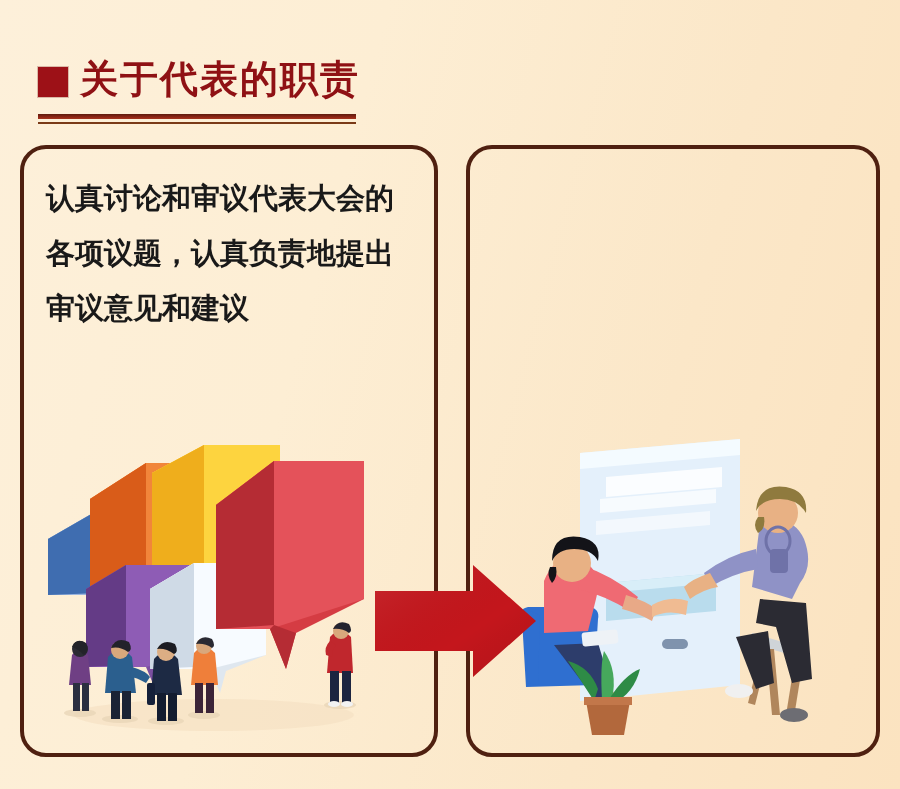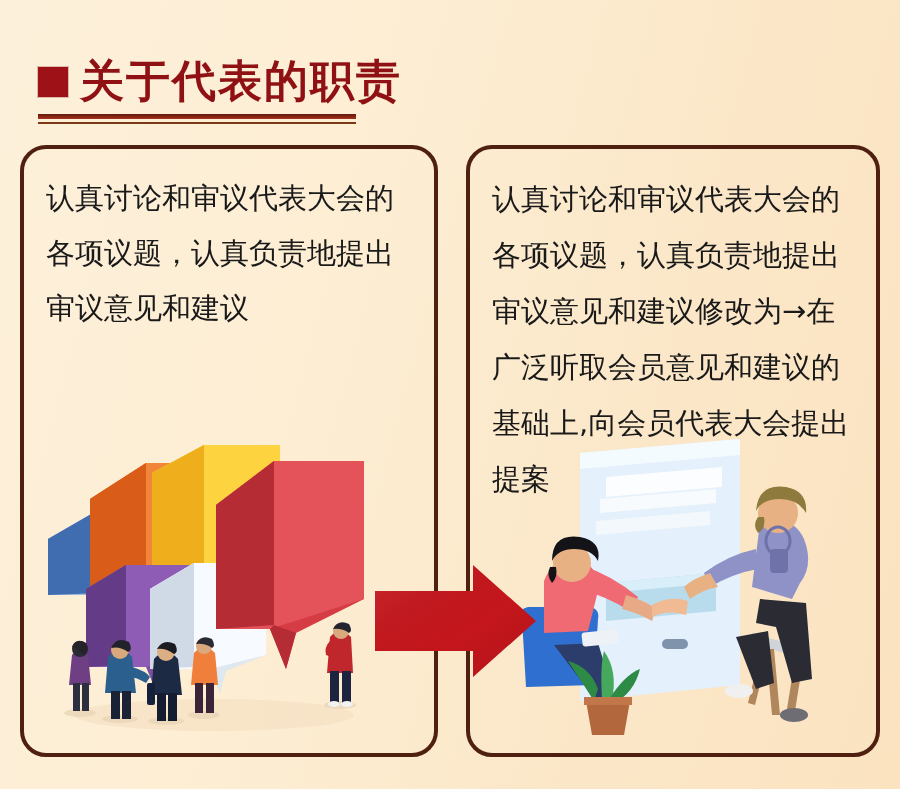--- a/index.html
+++ b/index.html
@@ -37,22 +37,22 @@
   }
   .title-bullet {
     width: 30px;
     height: 30px;
     background: #9d1117;
     margin-right: 12px;
     flex: 0 0 auto;
     box-shadow: 0 0 0 1px rgba(120,20,20,.25);
   }
   .title-text {
-    font-family: Liberation Serif, serif;
-    font-size: 44px;
+    font-family: Liberation Mono, monospace;
+    font-size: 38px;
     font-weight: bold;
     color: #8f1114;
     letter-spacing: 2px;
     line-height: 44px;
     white-space: nowrap;
   }
   .title-rule {
     position: absolute;
     left: 0px;
     top: 56px;
@@ -69,20 +69,21 @@
     background: #7a3a17;
   }
 
   
   .card {
     position: absolute;
     border: 4px solid #4f2010;
     border-radius: 26px;
     box-sizing: border-box;
     overflow: hidden;
+    font-weight: bold;
   }
   .card-left  { left: 20px;  top: 145px; width: 418px; height: 612px; }
   .card-right { left: 466px; top: 145px; width: 414px; height: 612px; }
 
   .card-text {
     position: absolute;
     left: 22px;
     top: 22px;
     right: 16px;
     font-size: 29px;
@@ -248,21 +249,20 @@
           <rect x="296" y="228" width="9" height="32" fill="#1c2440"></rect>
           <rect x="308" y="228" width="9" height="32" fill="#1c2440"></rect>
           <ellipse cx="300" cy="261" rx="6" ry="3" fill="#f2f2f2"></ellipse>
           <ellipse cx="313" cy="261" rx="6" ry="3" fill="#f2f2f2"></ellipse>
         </g>
       </g>
     </svg>
   </div>
 
   <div class="card card-right">
-    <div class="card-text">认真讨论和审议代表大会的各项议题，认真负责地提出审议意见和建议修改为→在广泛听取会员意见和建议的基础上,向会员代表大会提出提案</div>
 
     <svg class="illus-right" viewBox="0 0 370 320">
 
       <g>
         <path d="M70 20 L230 6 L230 252 L70 268 Z" fill="#e4f0fb"></path>
         <path d="M70 20 L230 6 L230 22 L70 36 Z" fill="#f4fbff"></path>
         <path d="M96 44 L212 34 L212 54 L96 64 Z" fill="#ffffff" opacity=".85"></path>
         <path d="M90 66 L206 56 L206 70 L90 80 Z" fill="#ffffff" opacity=".7"></path>
         <path d="M86 88 L200 78 L200 92 L86 102 Z" fill="#ffffff" opacity=".55"></path>
         <path d="M96 150 L206 140 L206 178 L96 188 Z" fill="#b9dced"></path>

